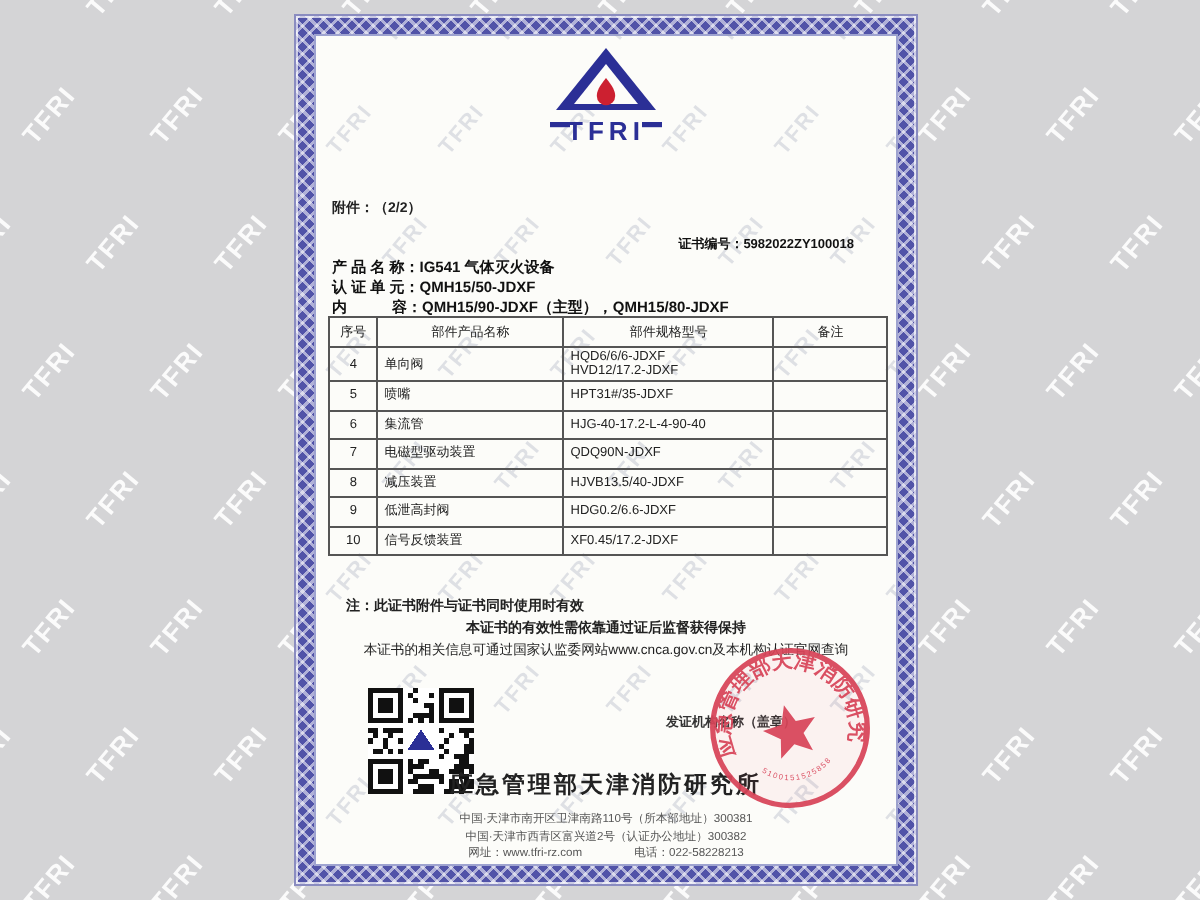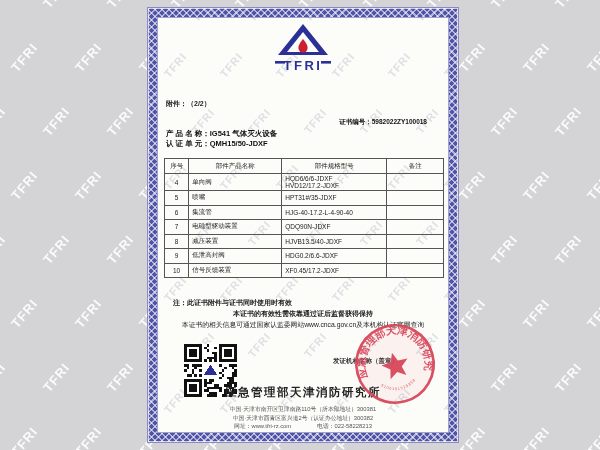--- a/index.html
+++ b/index.html
@@ -218,20 +218,21 @@
       </svg>
 
       <div class="attachment">附件：（2/2）</div>
       <div class="cert-no">
         <span>证书编号：</span><span>5982022ZY100018</span>
       </div>
 
       <div class="product-info">
         <div><span>产 品 名 称：</span><span>IG541 气体灭火设备</span></div>
         <div><span>认 证 单 元：</span><span>QMH15/50-JDXF</span></div>
+        <div><span>内　　　容：</span><span>QMH15/90-JDXF（主型），QMH15/80-JDXF</span></div>
       </div>
 
       <table class="parts-table">
         <thead>
             <tr>
               <th class="c-no">序号</th>
               <th class="c-name">部件产品名称</th>
               <th class="c-model">部件规格型号</th>
               <th class="c-remark">备注</th>
             </tr>

